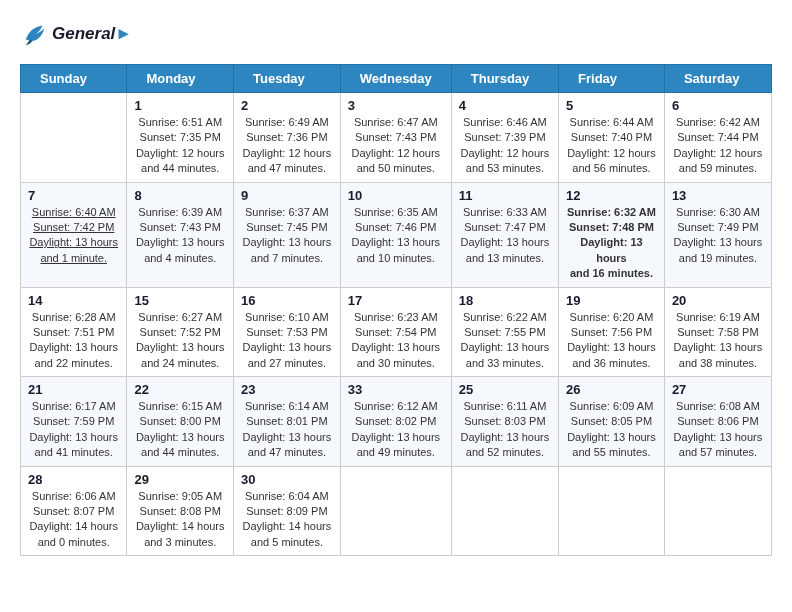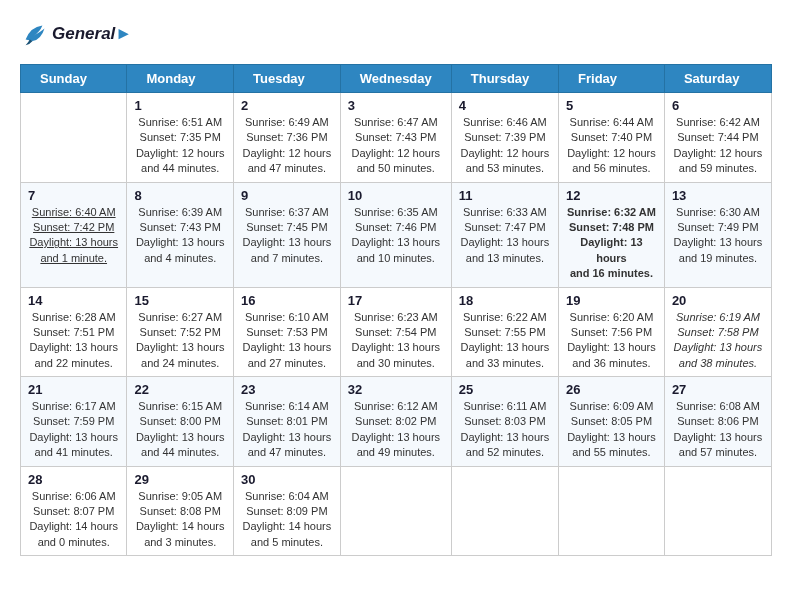--- a/index.html
+++ b/index.html
@@ -253,21 +253,21 @@
         </td>
         <td>
           <div class="day-num">19</div>
           <div class="day-info" style="white-space: pre-line;">Sunrise: 6:20 AM
 Sunset: 7:56 PM
 Daylight: 13 hours
 and 36 minutes.</div>
         </td>
         <td>
           <div class="day-num">20</div>
-          <div class="day-info" style="white-space: pre-line; font-style: italic;">Sunrise: 6:19 AM
+          <div class="day-info" style="white-space: pre-line;">Sunrise: 6:19 AM
 Sunset: 7:58 PM
 Daylight: 13 hours
 and 38 minutes.</div>
         </td>
       </tr>
       <tr>
         <td>
           <div class="day-num">21</div>
           <div class="day-info" style="white-space: pre-line;">Sunrise: 6:17 AM
 Sunset: 7:59 PM
@@ -282,21 +282,21 @@
 and 44 minutes.</div>
         </td>
         <td>
           <div class="day-num">23</div>
           <div class="day-info" style="white-space: pre-line;">Sunrise: 6:14 AM
 Sunset: 8:01 PM
 Daylight: 13 hours
 and 47 minutes.</div>
         </td>
         <td>
-          <div class="day-num">32</div>
+          <div class="day-num">33</div>
           <div class="day-info" style="white-space: pre-line;">Sunrise: 6:12 AM
 Sunset: 8:02 PM
 Daylight: 13 hours
 and 49 minutes.</div>
         </td>
         <td>
           <div class="day-num">25</div>
           <div class="day-info" style="white-space: pre-line;">Sunrise: 6:11 AM
 Sunset: 8:03 PM
 Daylight: 13 hours

